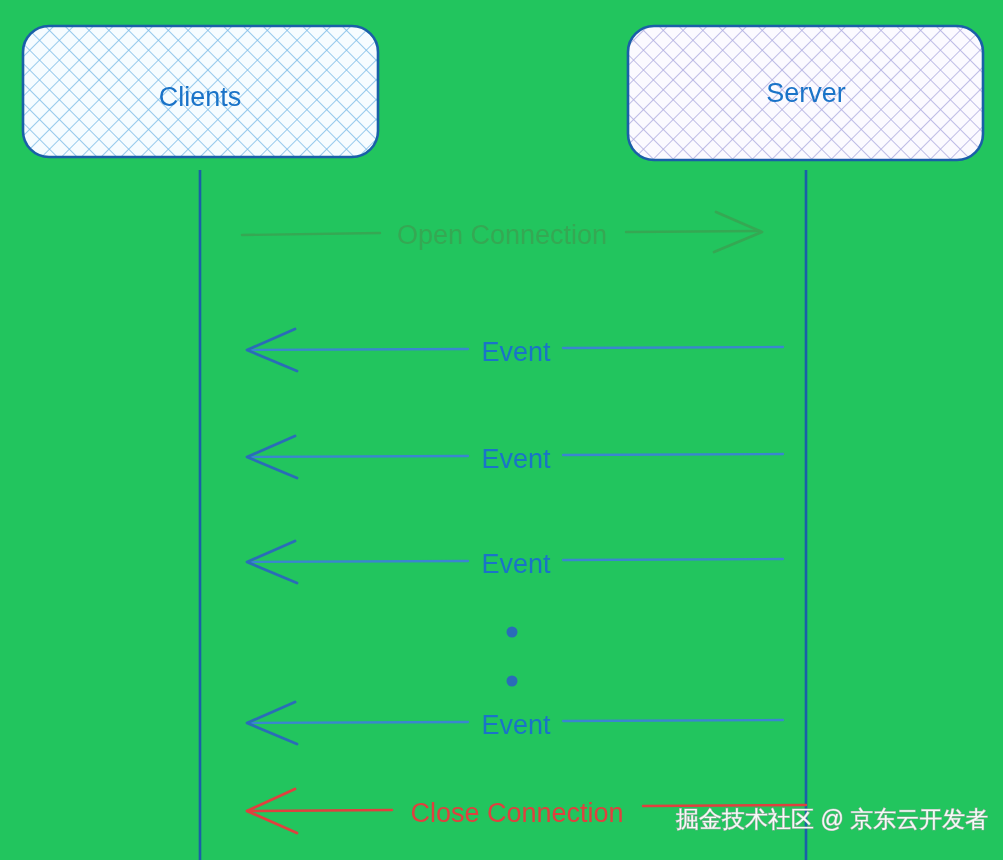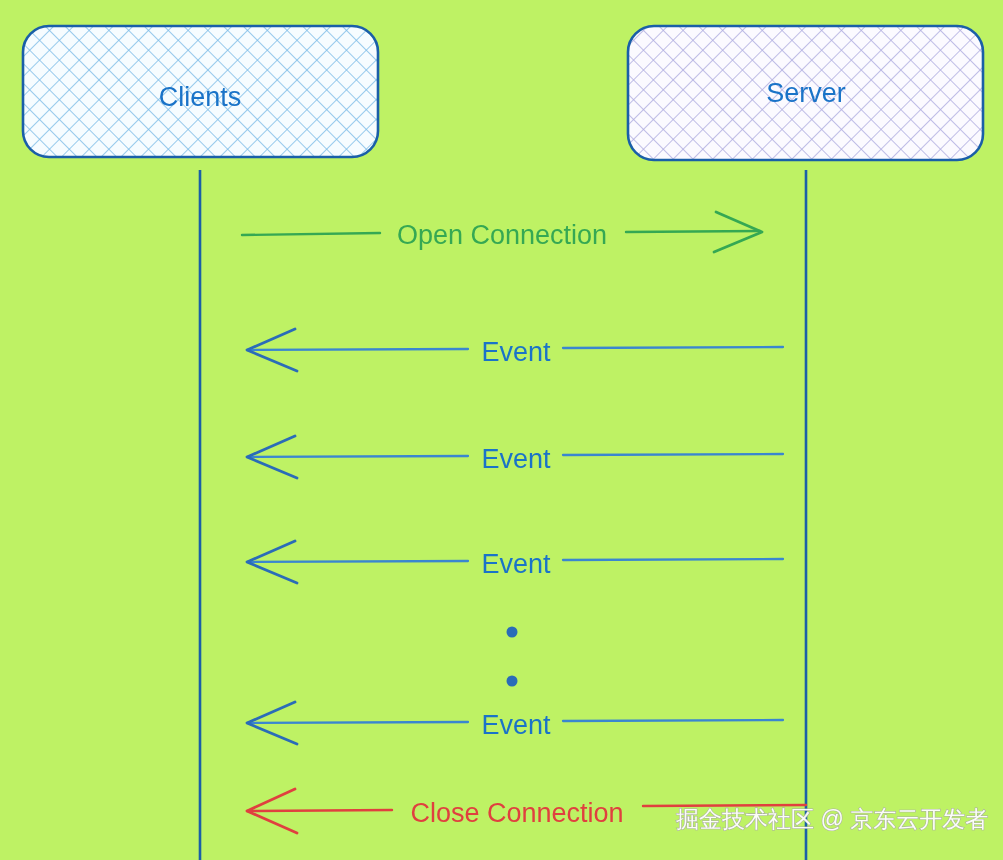--- a/index.html
+++ b/index.html
@@ -8,21 +8,21 @@
     padding: 0;
     background: #ffffff;
   }
   body {
     font-family: "Liberation Sans", sans-serif;
   }
   #canvas {
     position: relative;
     width: 1003px;
     height: 860px;
-    background: #bef264;
+    background: #22c55e;
     overflow: hidden;
   }
   #diagram-svg {
     position: absolute;
     left: 0;
     top: 0;
     width: 1003px;
     height: 860px;
     display: block;
   }

